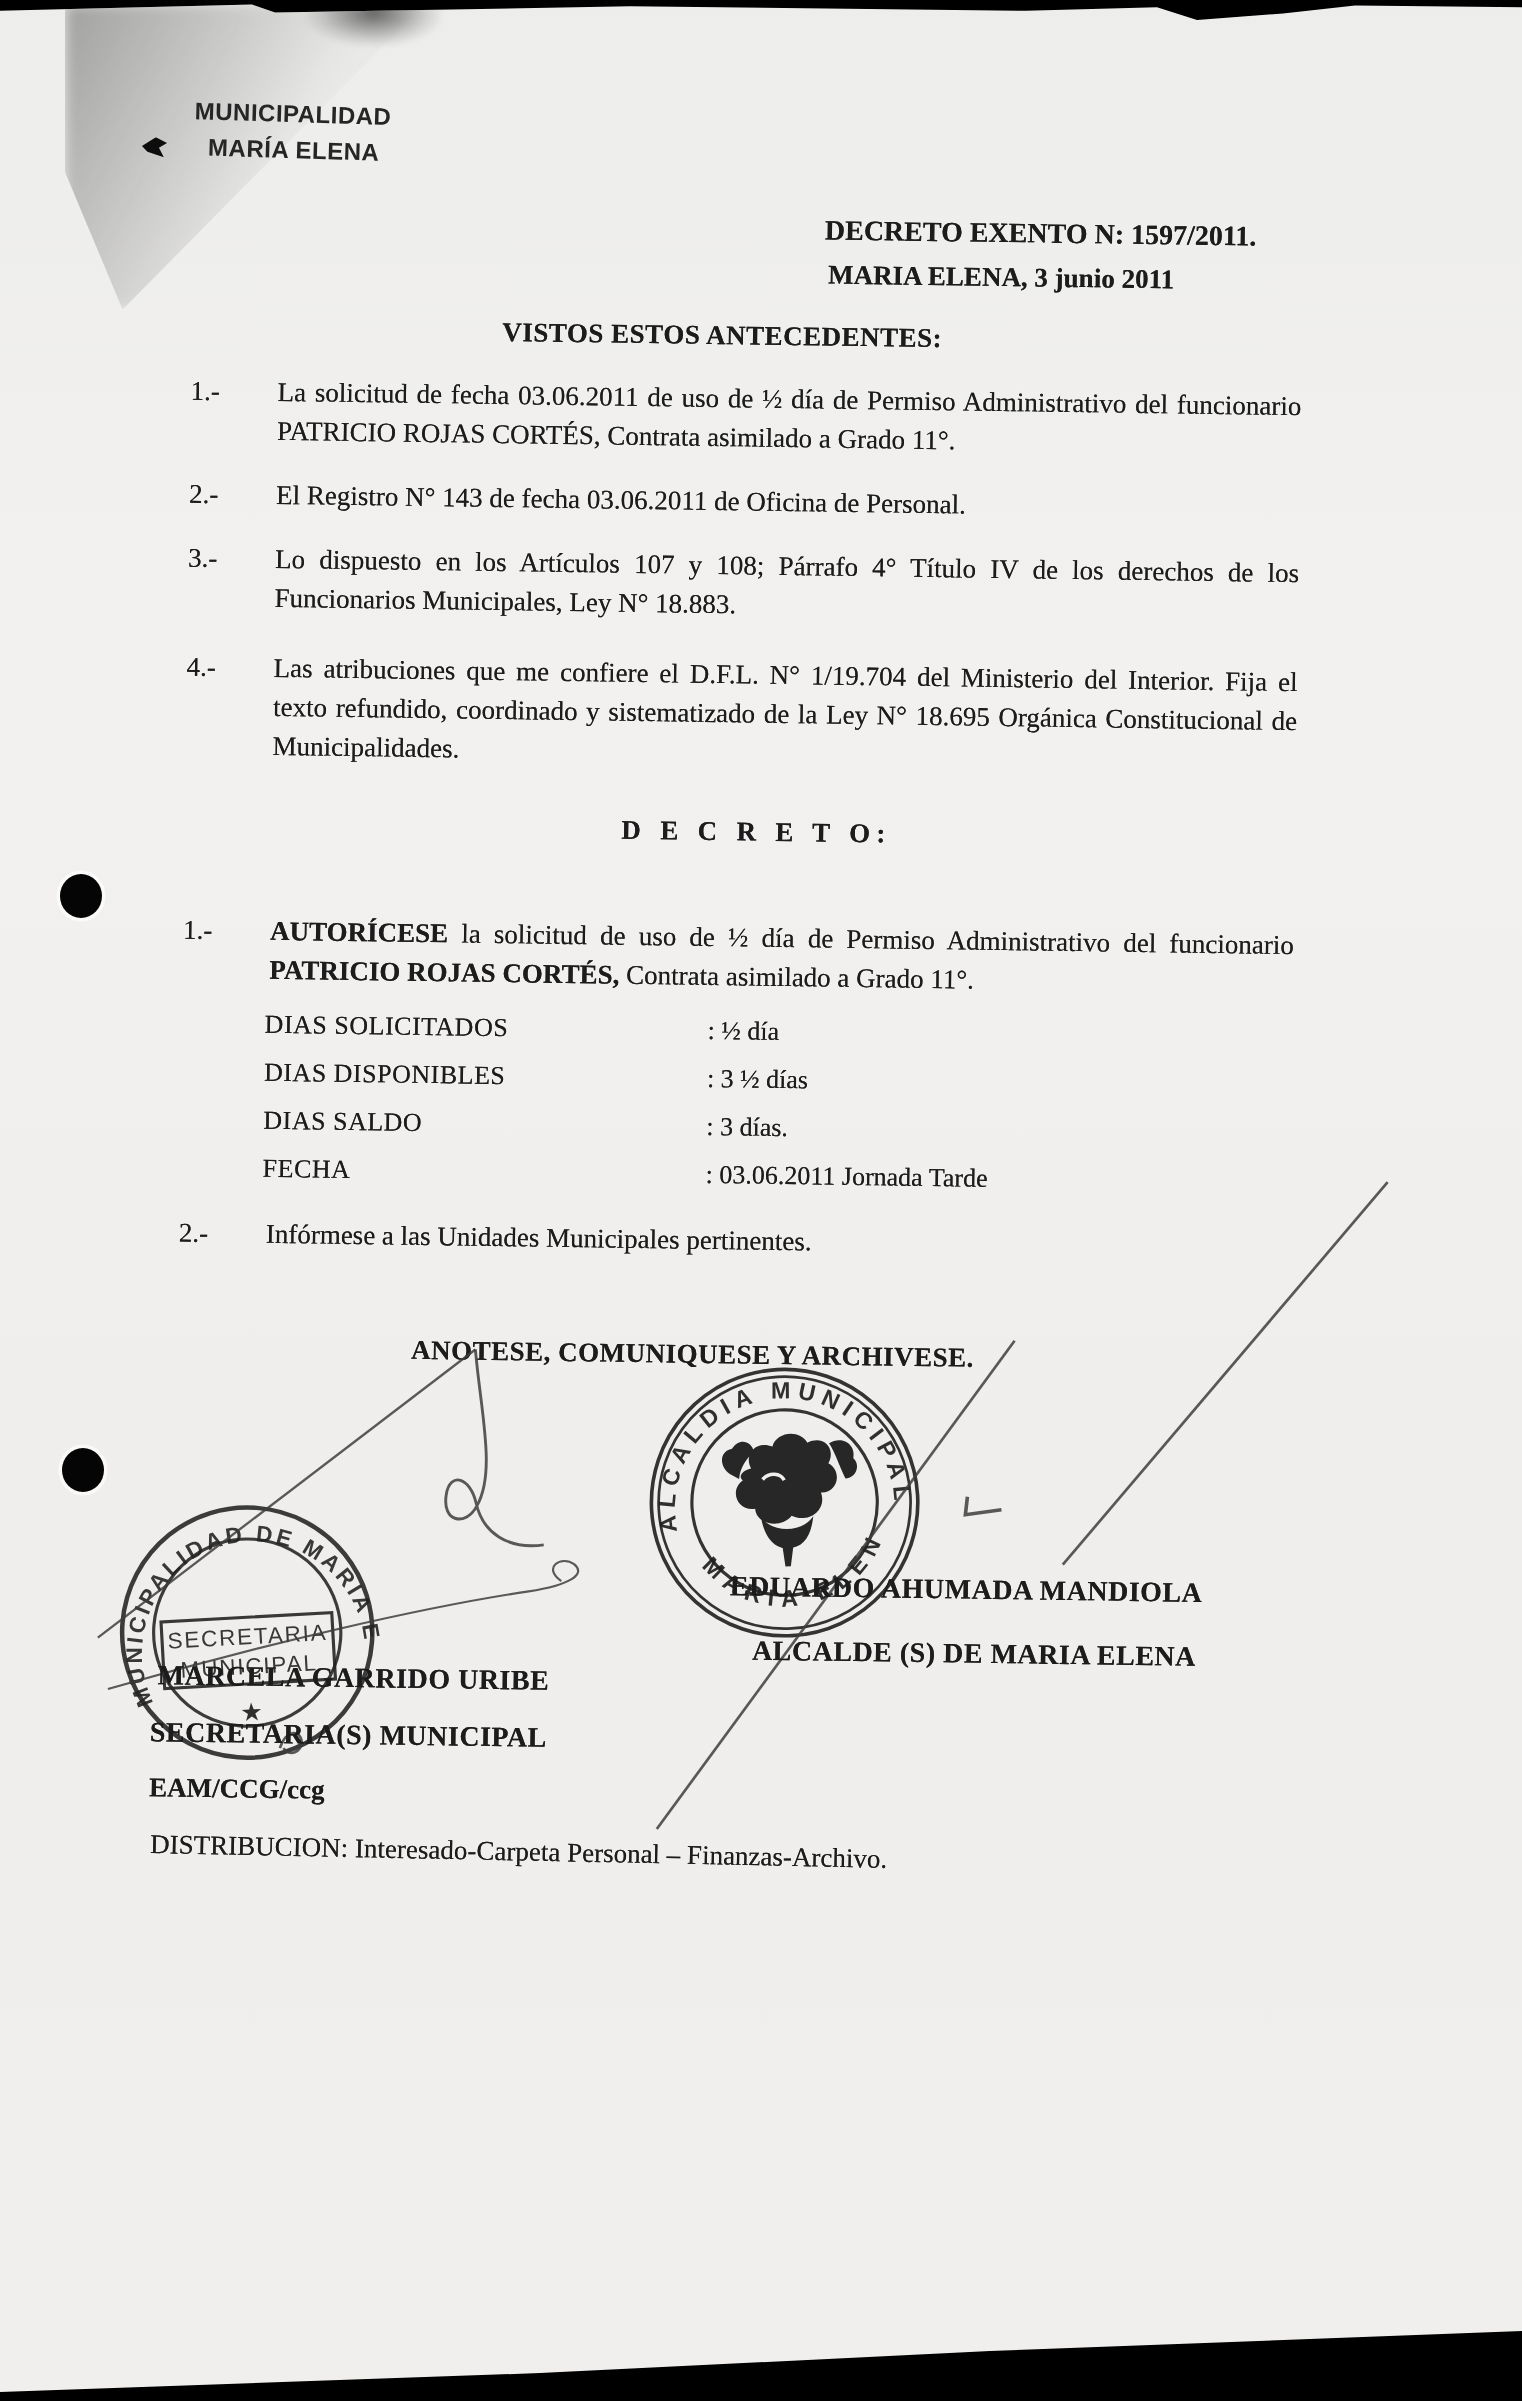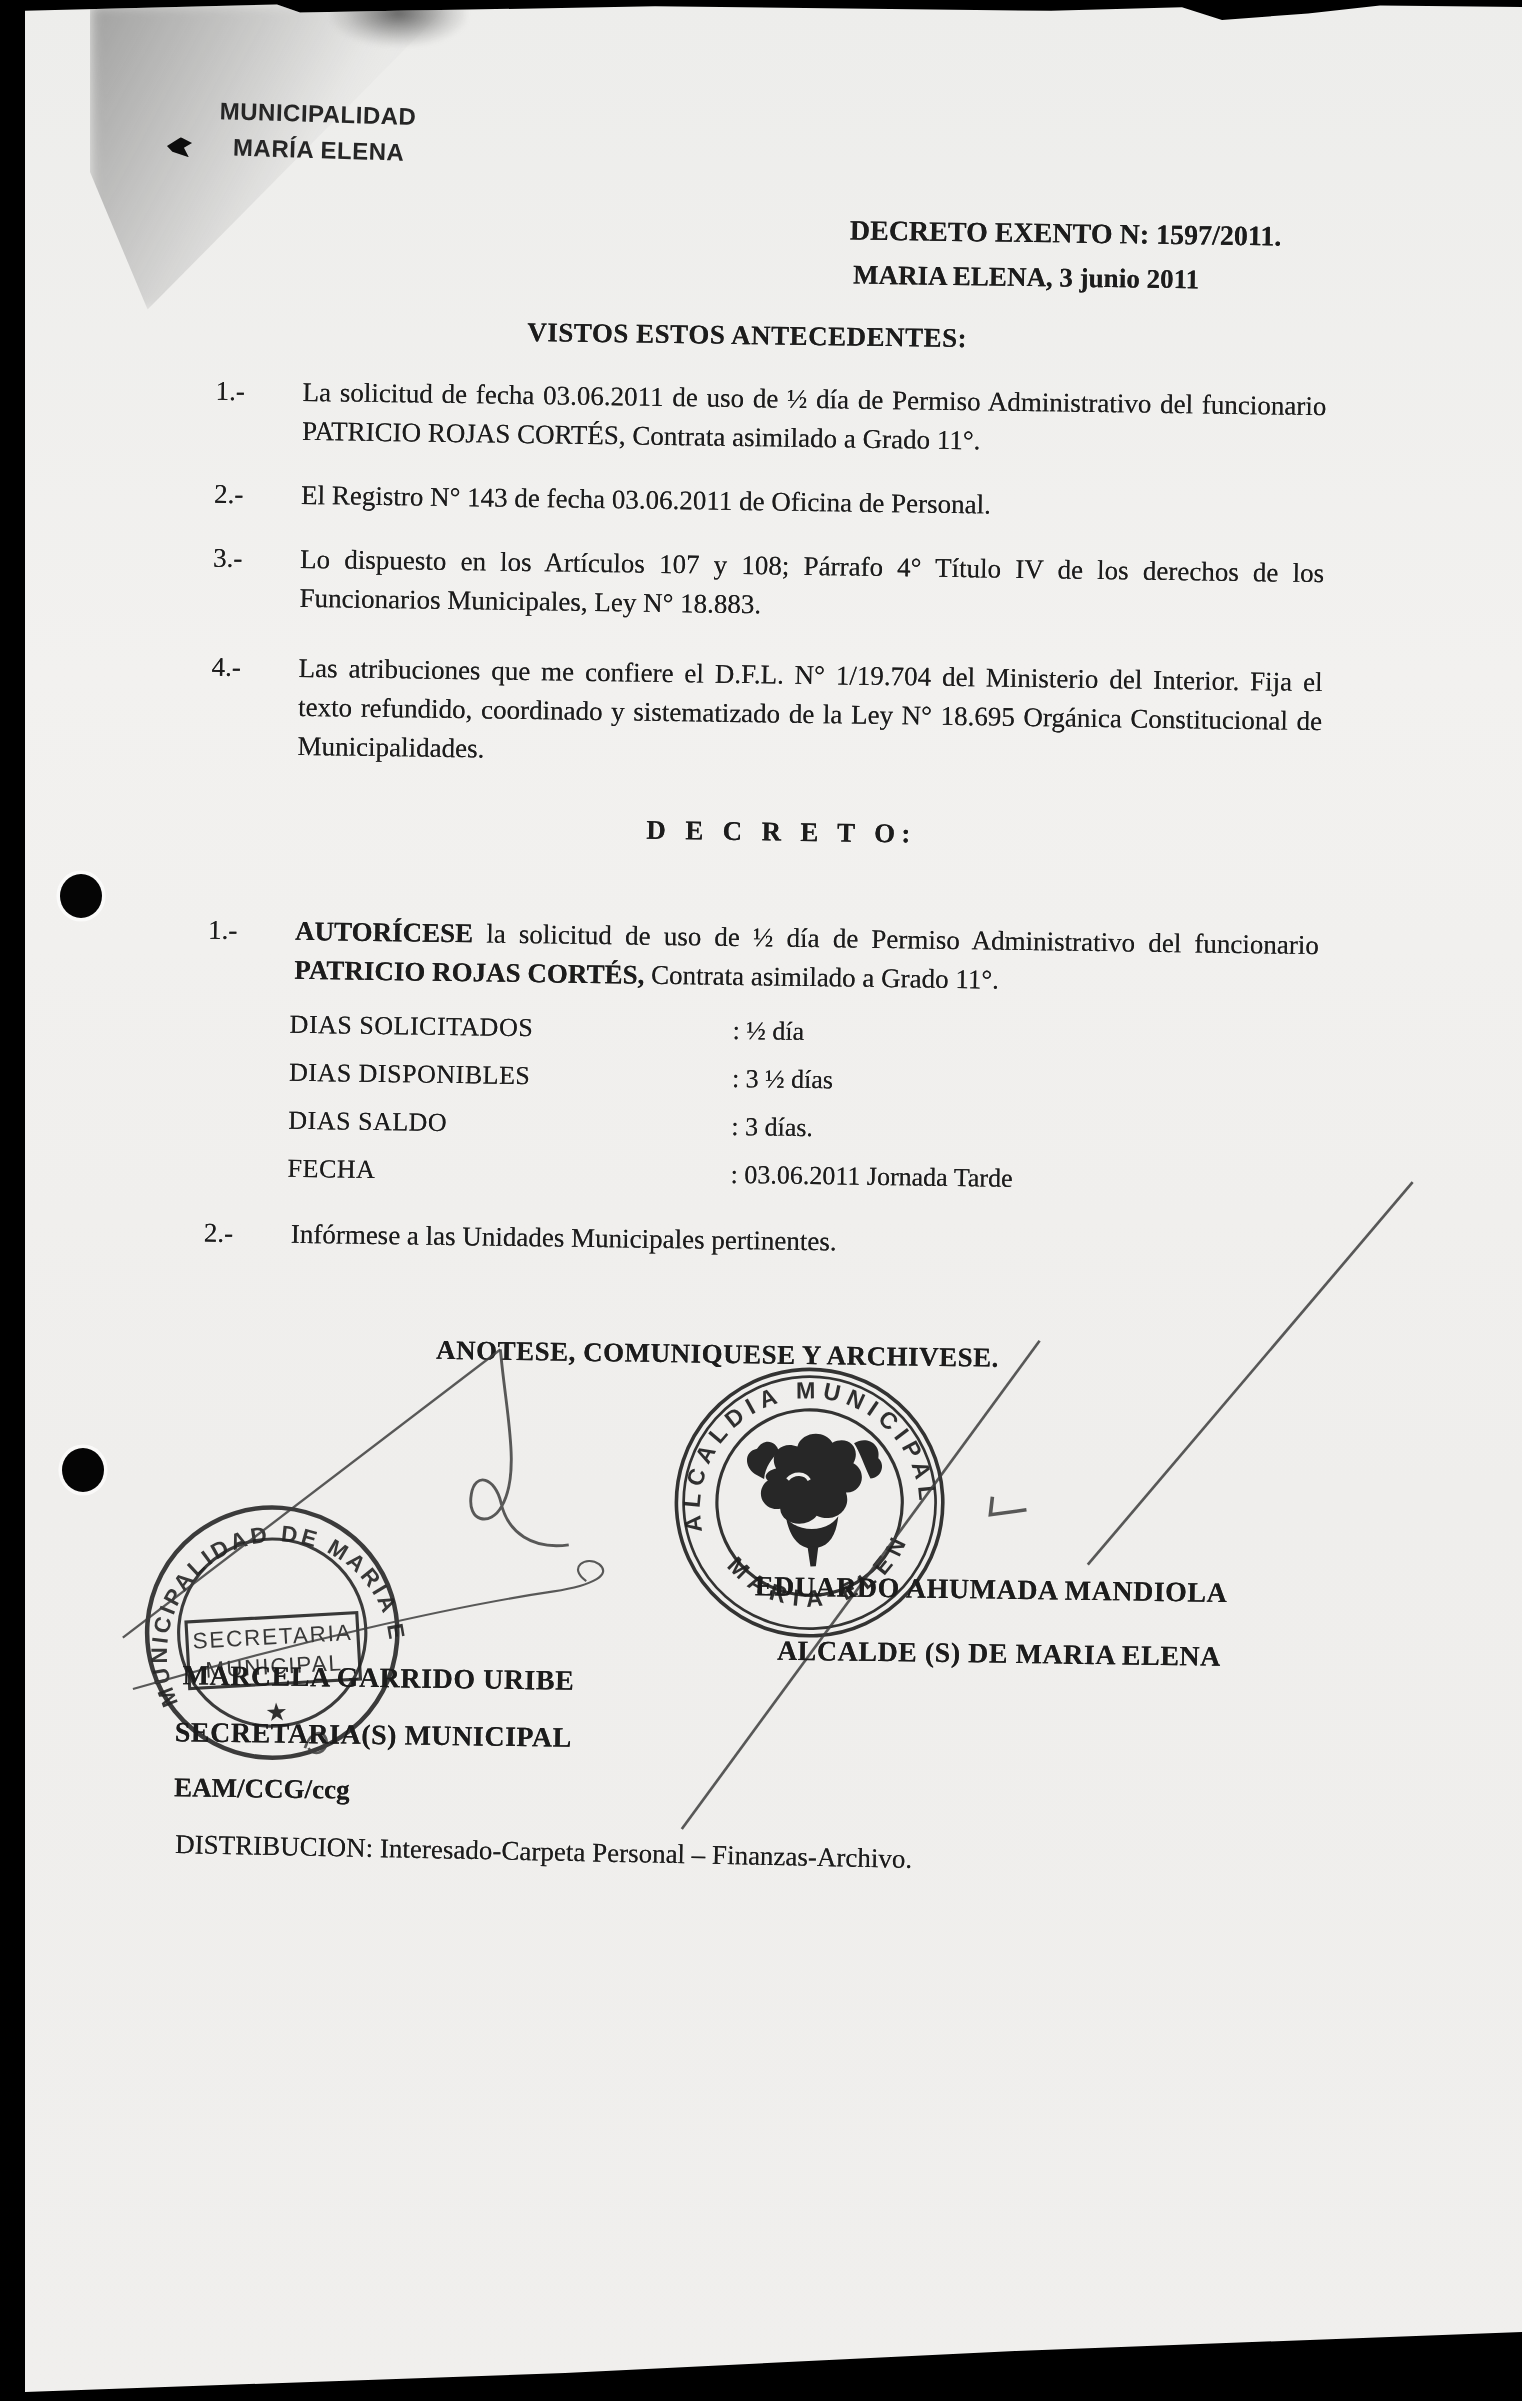--- a/index.html
+++ b/index.html
@@ -4,21 +4,20 @@
 <style>
   html,body{margin:0;padding:0;}
   body{
     width:1522px;height:2401px;position:relative;overflow:hidden;
     background:#000;font-family:"Liberation Serif",serif;
   }
   .page{
     position:absolute;inset:0;
     background:linear-gradient(180deg,#ededeb 0%,#f2f1ef 28%,#efeeec 62%,#f0efed 100%);
     clip-path:polygon(0px 10.8px,252px 4.5px,275px 12.6px,630px 6.3px,1026px 10.8px,1157px 7.2px,1197px 20px,1283px 13.5px,1355px 5.4px,1522px 7.2px,1522px 2331px,990px 2351px,540px 2373px,0px 2392px);
-    margin-left:25px;
   }
   .corner-shadow{
     position:absolute;left:65px;top:3.6px;width:360px;height:306px;
     background:linear-gradient(118deg,rgba(110,110,110,.6) 0%,rgba(150,150,150,.35) 38%,rgba(200,200,200,.15) 58%,rgba(240,240,240,0) 75%);
     clip-path:polygon(0 0,100% 0,16% 100%,0 55%);
     filter:blur(6.3px);
   }
   .fold-smudge{
     position:absolute;left:306px;top:5.4px;width:135px;height:41px;
     background:radial-gradient(ellipse at 50% 20%,rgba(60,60,60,.75),rgba(120,120,120,.25) 55%,rgba(200,200,200,0) 75%);

